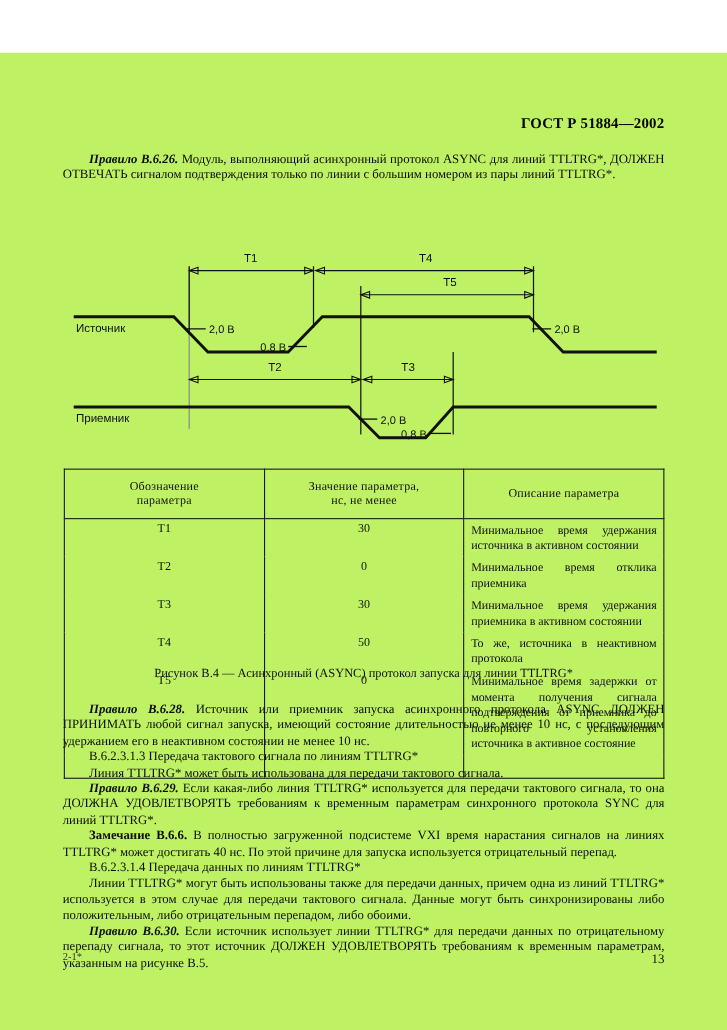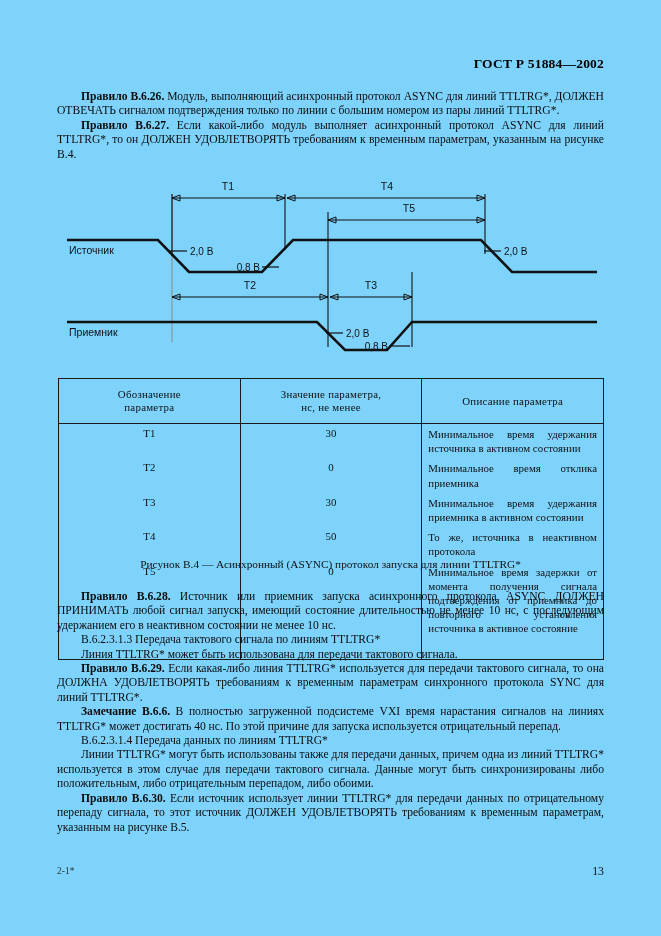--- a/index.html
+++ b/index.html
@@ -11,21 +11,22 @@
     width: 661px;
     height: 936px;
     position: relative;
     font-family: "Liberation Serif", serif;
     color: #111;
     overflow: hidden;
   }
   .page {
     position: absolute;
     inset: 0;
-    background: #7dd3fc;
+    background: #bef264;
+    margin-top: 48px;
   }
   
   .doc-header {
     position: absolute;
     top: 56px;
     right: 57px;
     font-family: "Liberation Serif", serif;
     font-weight: bold;
     font-size: 13.5px;
     letter-spacing: 0.2px;
@@ -39,21 +40,21 @@
   }
   p.para {
     margin: 0;
     font-size: 11.6px;
     line-height: 14.4px;
     text-align: justify;
     text-indent: 24px;
     color: #0c0c0c;
   }
   .ital { }
-  .boldital { font-weight: bold; }
+  .boldital { font-style: italic; font-weight: bold; }
   
   .figure-wrap {
     position: absolute;
     left: 57px;
     top: 172px;
     width: 547px;
     height: 200px;
   }
   .figure-caption {
     position: absolute;
@@ -125,21 +126,20 @@
 </style>
 </head>
 <body>
 
 <div class="page">
 
   <div class="doc-header">ГОСТ Р 51884—2002</div>
 
   <div class="textcol" style="top:90px;">
     <p class="para"><span class="boldital">Правило В.6.26.</span><span class="ital"> Модуль, выполняющий асинхронный протокол ASYNC для линий TTLTRG*, ДОЛЖЕН ОТВЕЧАТЬ сигналом подтверждения только по линии с большим номером из пары линий TTLTRG*.</span></p>
-    <p class="para"><span class="boldital">Правило В.6.27.</span><span class="ital"> Если какой-либо модуль выполняет асинхронный протокол ASYNC для линий TTLTRG*, то он ДОЛЖЕН УДОВЛЕТВОРЯТЬ требованиям к временным параметрам, указанным на рисунке В.4.</span></p>
   </div>
 
   <div class="figure-wrap">
     <svg width="547" height="200" viewBox="0 0 547 200">
 
       <line class="reflinegray" x1="115" y1="22" x2="115" y2="170"></line>
       <line class="refline" x1="115" y1="22" x2="115" y2="84"></line>
       <line class="refline" x1="228" y1="22" x2="228" y2="78"></line>
       <line class="refline" x1="271" y1="40" x2="271" y2="175"></line>
       <line class="refline" x1="428" y1="22" x2="428" y2="82"></line>

